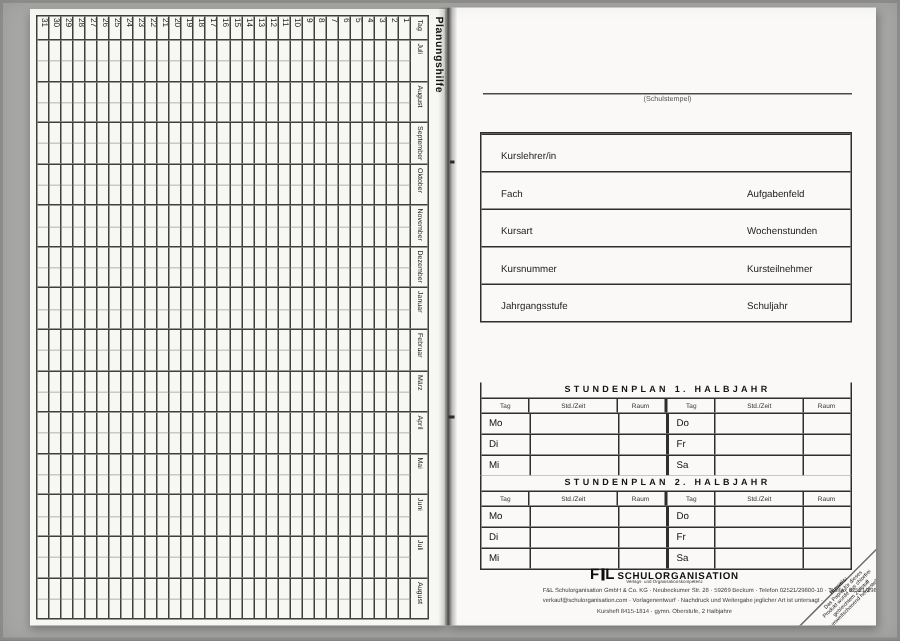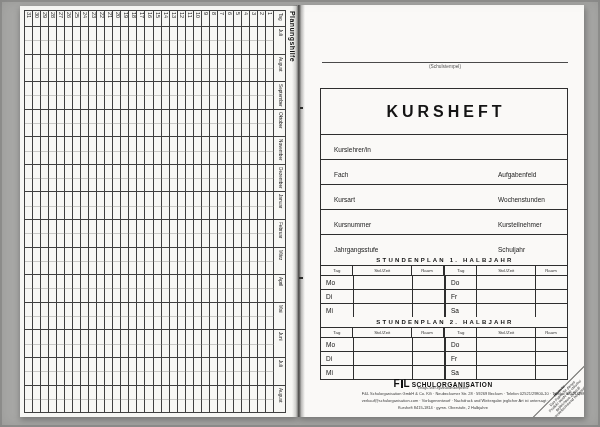--- a/index.html
+++ b/index.html
@@ -731,23 +731,20 @@
   <div class="fold"></div>
   <div class="speck" style="left:300px;top:107px;width:3px;height:2px;"></div>
   <div class="speck" style="left:299px;top:277px;width:4px;height:2px;"></div>
 
   <div class="sheet-right">
 
     <div class="stamp-line"></div>
     <div class="stamp-caption">(Schulstempel)</div>
 
     <div class="main-box">
-      <div class="title-row">
-        <span class="kurs-title">KURSHEFT</span>
-      </div>
       <div class="field-row">
         <span class="flabel">Kurslehrer/in</span>
         <span class="flabel2"></span>
       </div>
       <div class="field-row">
         <span class="flabel">Fach</span>
         <span class="flabel2">Aufgabenfeld</span>
       </div>
       <div class="field-row">
         <span class="flabel">Kursart</span>

